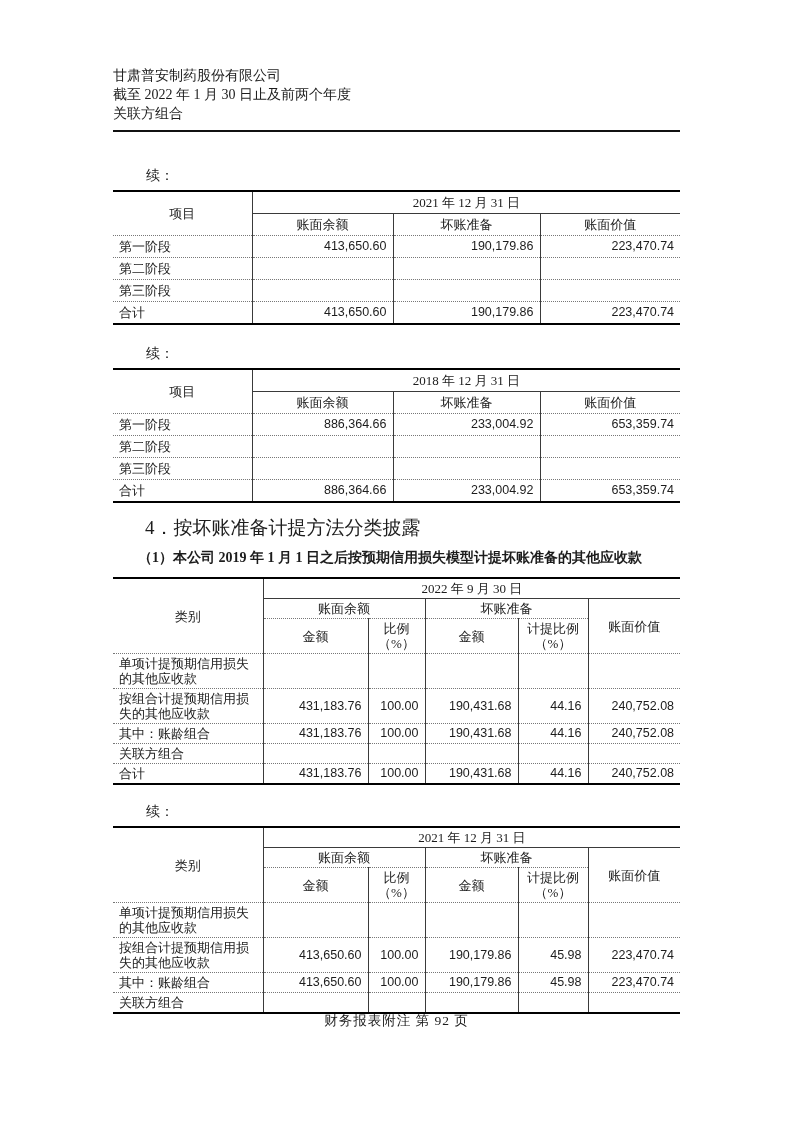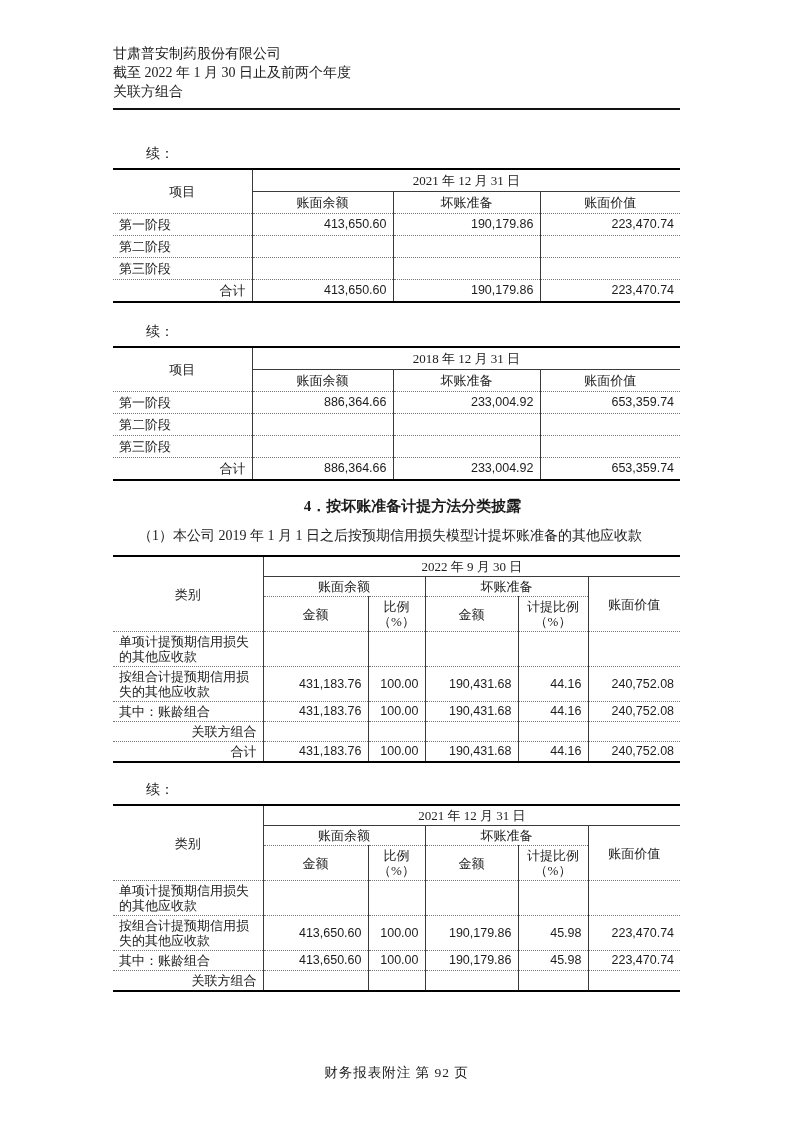--- a/index.html
+++ b/index.html
@@ -1,49 +1,49 @@
 <!DOCTYPE html>
 <html><head>
 <meta charset="utf-8">
 <style>
   html,body{margin:0;padding:0;}
   .page{
     width:793px;height:1122px;background:#ffffff;position:relative;
     font-family:"Liberation Serif","DejaVu Serif",serif;color:#1c1c1c;
     overflow:hidden;box-sizing:border-box;
   }
-  .content{padding:44px 113px 0 113px;border-radius:17px;}
+  .content{padding:66px 113px 0 113px;border-radius:17px;}
   .doc-header p{margin:0;font-size:14px;line-height:19px;}
   .header-rule{border:none;border-top:2px solid #111;margin:7px 0 0 0;}
 
   .cont-label{font-size:14px;line-height:17px;margin:0 0 6px 33px;}
   .cont-1{margin-top:35px;}
   .cont-2{margin-top:20px;}
   .cont-3{margin-top:18px;}
 
   table{width:567px;border-collapse:collapse;table-layout:fixed;
         border-top:2.5px solid #000;border-bottom:2.5px solid #000;}
   th,td{font-weight:normal;font-size:13px;line-height:15px;padding:3px 6px;
         vertical-align:middle;overflow:hidden;}
   .t34 th,.t34 td{padding:2px 6px;}
   th{text-align:center;}
   td{text-align:left;}
   
   th,td{border-bottom:1px dotted #777;}
   .vl{border-left:1px solid #3a3a3a;}
   .solid-b{border-bottom:1px solid #3a3a3a;}
   .num{text-align:right;font-family:"Liberation Sans","DejaVu Sans",sans-serif;font-size:12.5px;}
-  .cent{text-align:right;}
+  .cent{text-align:left;}
   .datecell{font-family:"Liberation Serif","DejaVu Serif",serif;margin-top:32px;}
   .lastrow{border-bottom:none;}
 
-  .sec-heading{font-size:15px;font-weight:bold;margin:16px 0 0 32px;line-height:18px;text-align:center;}
-  .sec-para{font-size:14px;margin:12px 0 0 25px;line-height:18px;}
+  .sec-heading{font-size:19px;font-weight:normal;margin:16px 0 0 32px;line-height:18px;}
+  .sec-para{font-size:14px;margin:12px 0 0 25px;line-height:18px;font-weight:bold;}
   .t3{margin-top:10px;}
-  .page-footer{position:absolute;left:0;top:1064px;width:100%;text-align:center;
+  .page-footer{position:absolute;left:0;top:1012px;width:100%;text-align:center;
                font-size:13.5px;letter-spacing:1px;}
 </style>
 </head>
 <body>
 
 <div class="page">
   <div class="content">
 
     <div class="doc-header">
       <p>甘肃普安制药股份有限公司</p>

